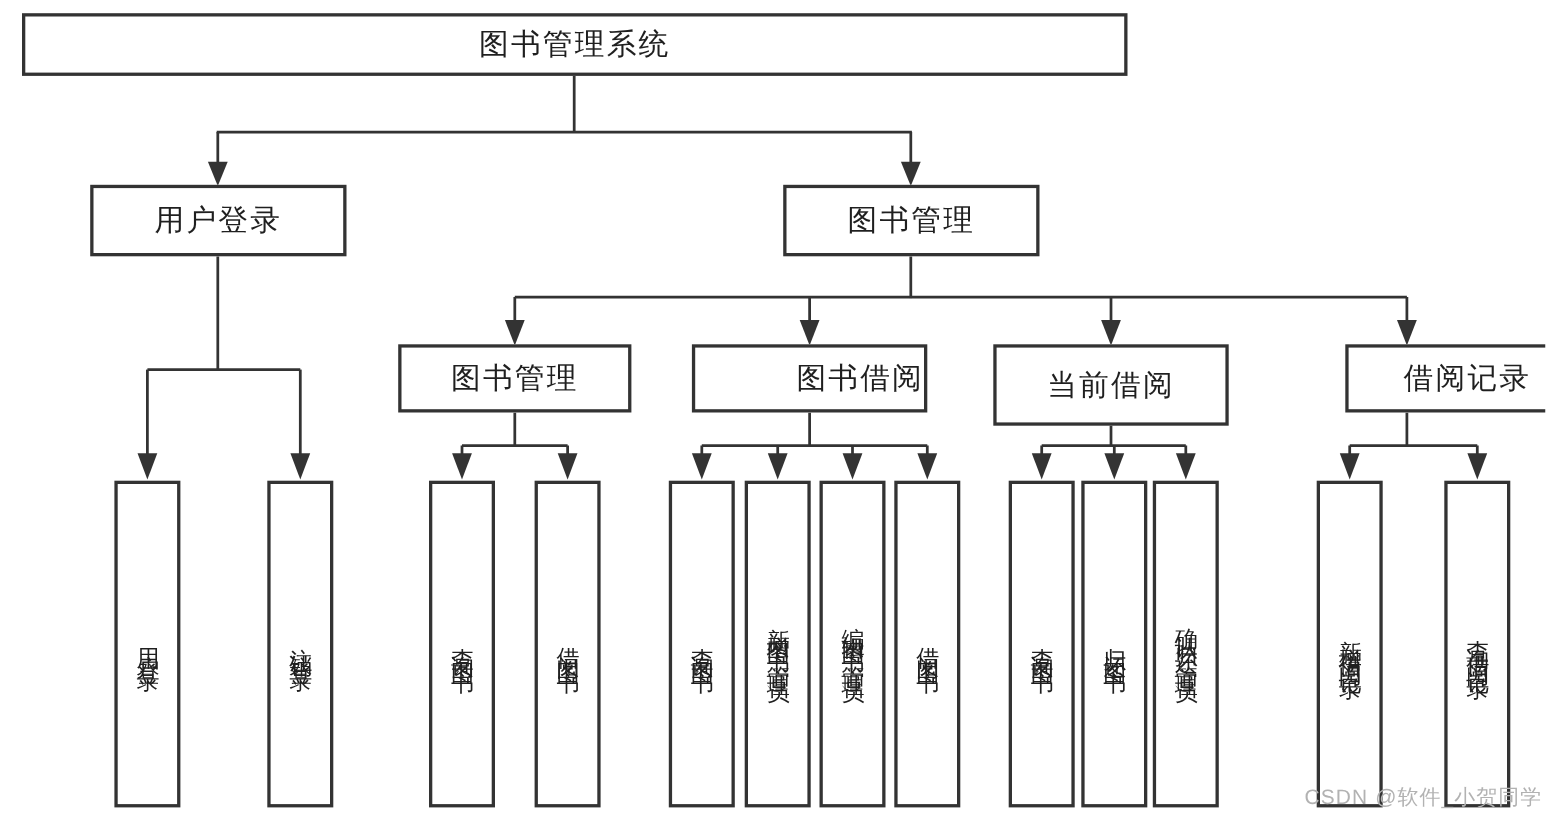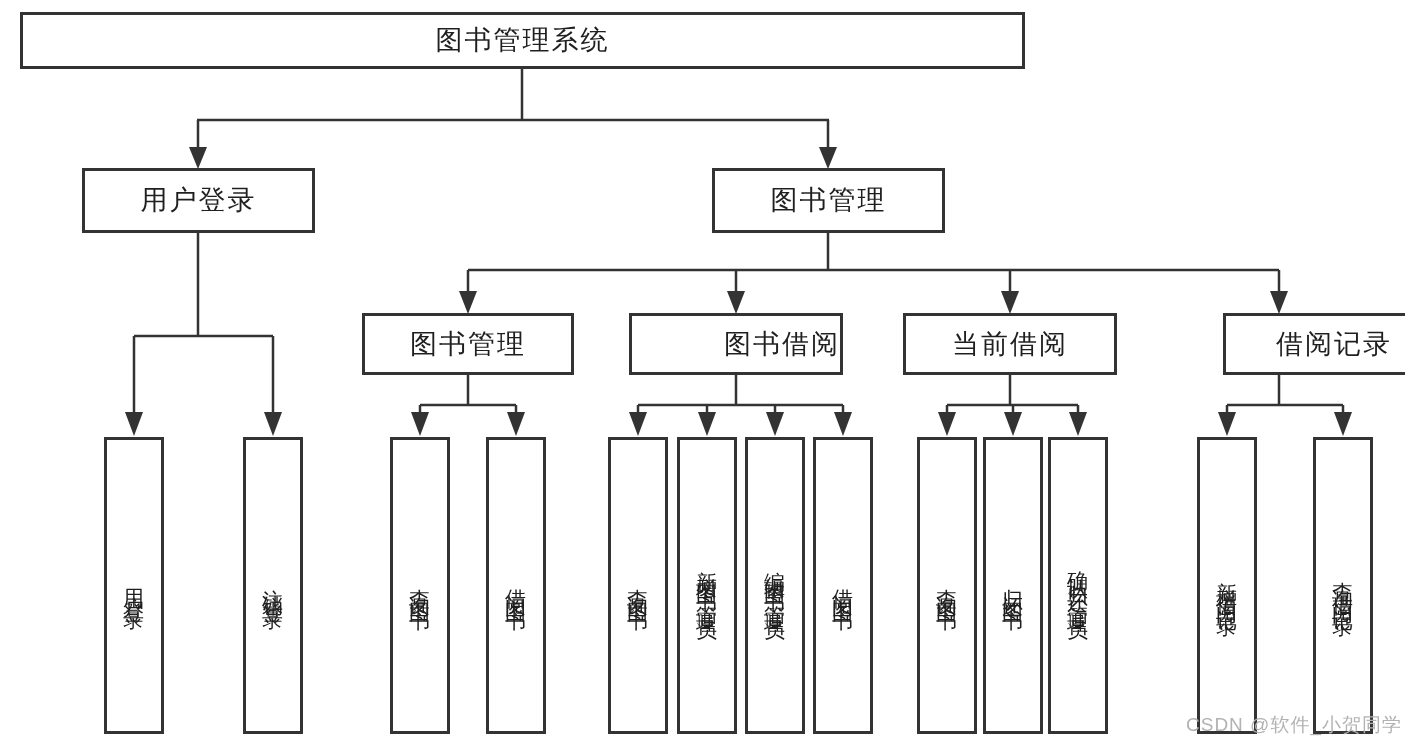--- a/index.html
+++ b/index.html
@@ -134,21 +134,21 @@
   <div class="box h-box" style="left:712px; top:168px; width:233px; height:65px;">
     <span class="lbl">图书管理</span>
   </div>
 
   <div class="box h-box" style="left:362px; top:313px; width:212px; height:62px;">
     <span class="lbl">图书管理</span>
   </div>
   <div class="box h-box" style="left:629px; top:313px; width:214px; height:62px;justify-content:flex-end;">
     <span class="lbl">图书借阅</span>
   </div>
-  <div class="box h-box" style="left:903px; top:313px; width:214px; height:62px;text-align:right;">
+  <div class="box h-box" style="left:903px; top:313px; width:214px; height:74px;text-align:right;">
     <span class="lbl">当前借阅</span>
   </div>
   <div class="box h-box" style="left:1223px; top:313px; width:222px; height:62px;">
     <span class="lbl">借阅记录</span>
   </div>
 
   <div class="box v-box" style="left:104px; top:437px; width:60px; height:297px;">
     <span class="lbl">用户登录</span>
   </div>
   <div class="box v-box" style="left:243px; top:437px; width:60px; height:297px;">

